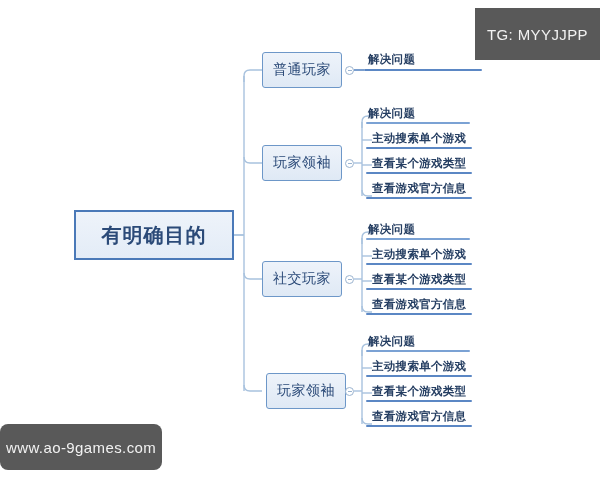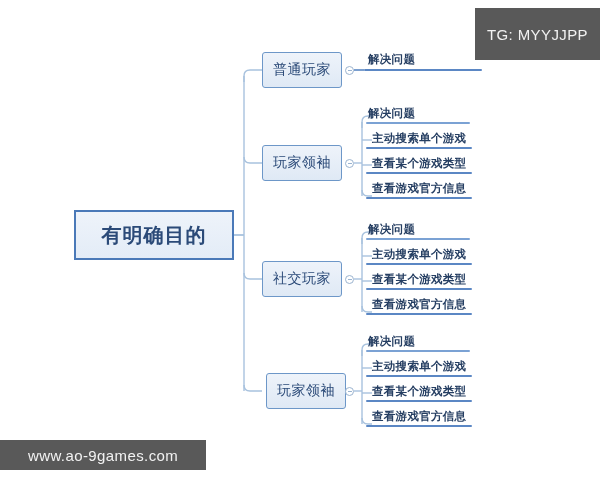--- a/index.html
+++ b/index.html
@@ -121,22 +121,23 @@
   }
   .wm-tg {
     right: 0;
     top: 8px;
     height: 30px;
     padding: 11px 12px;
   }
   .wm-site {
     left: 0;
     bottom: 10px;
-    height: 30px;
-    padding: 0 28px;
+    height: 46px;
+    padding: 0 6px;
+    border-radius: 8px;
   }
 </style>
 </head>
 <body>
 
 <div id="canvas">
 
   <svg id="wires" viewBox="0 0 600 480" xmlns="http://www.w3.org/2000/svg">
 
     <path d="M234 235 H244" fill="none" stroke="#8fb0d4" stroke-width="1.4"></path>

